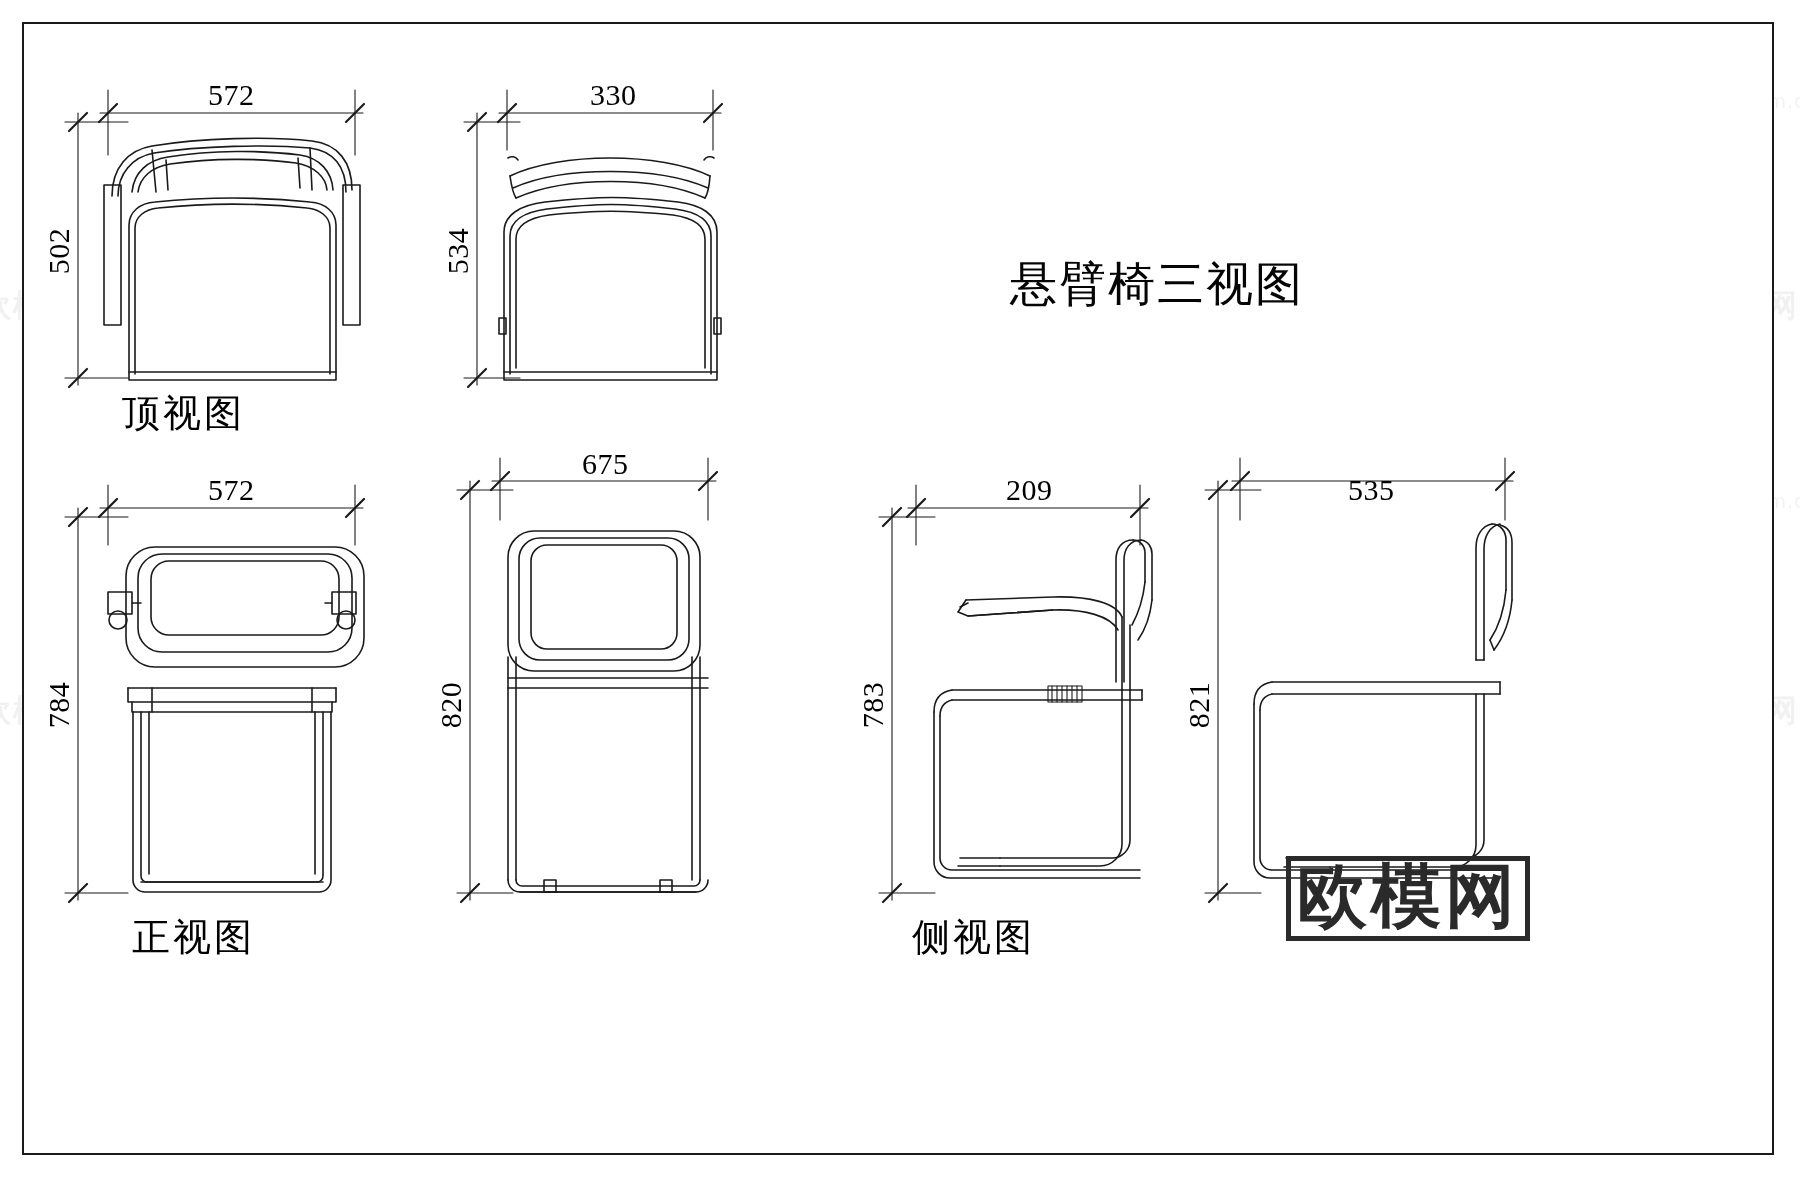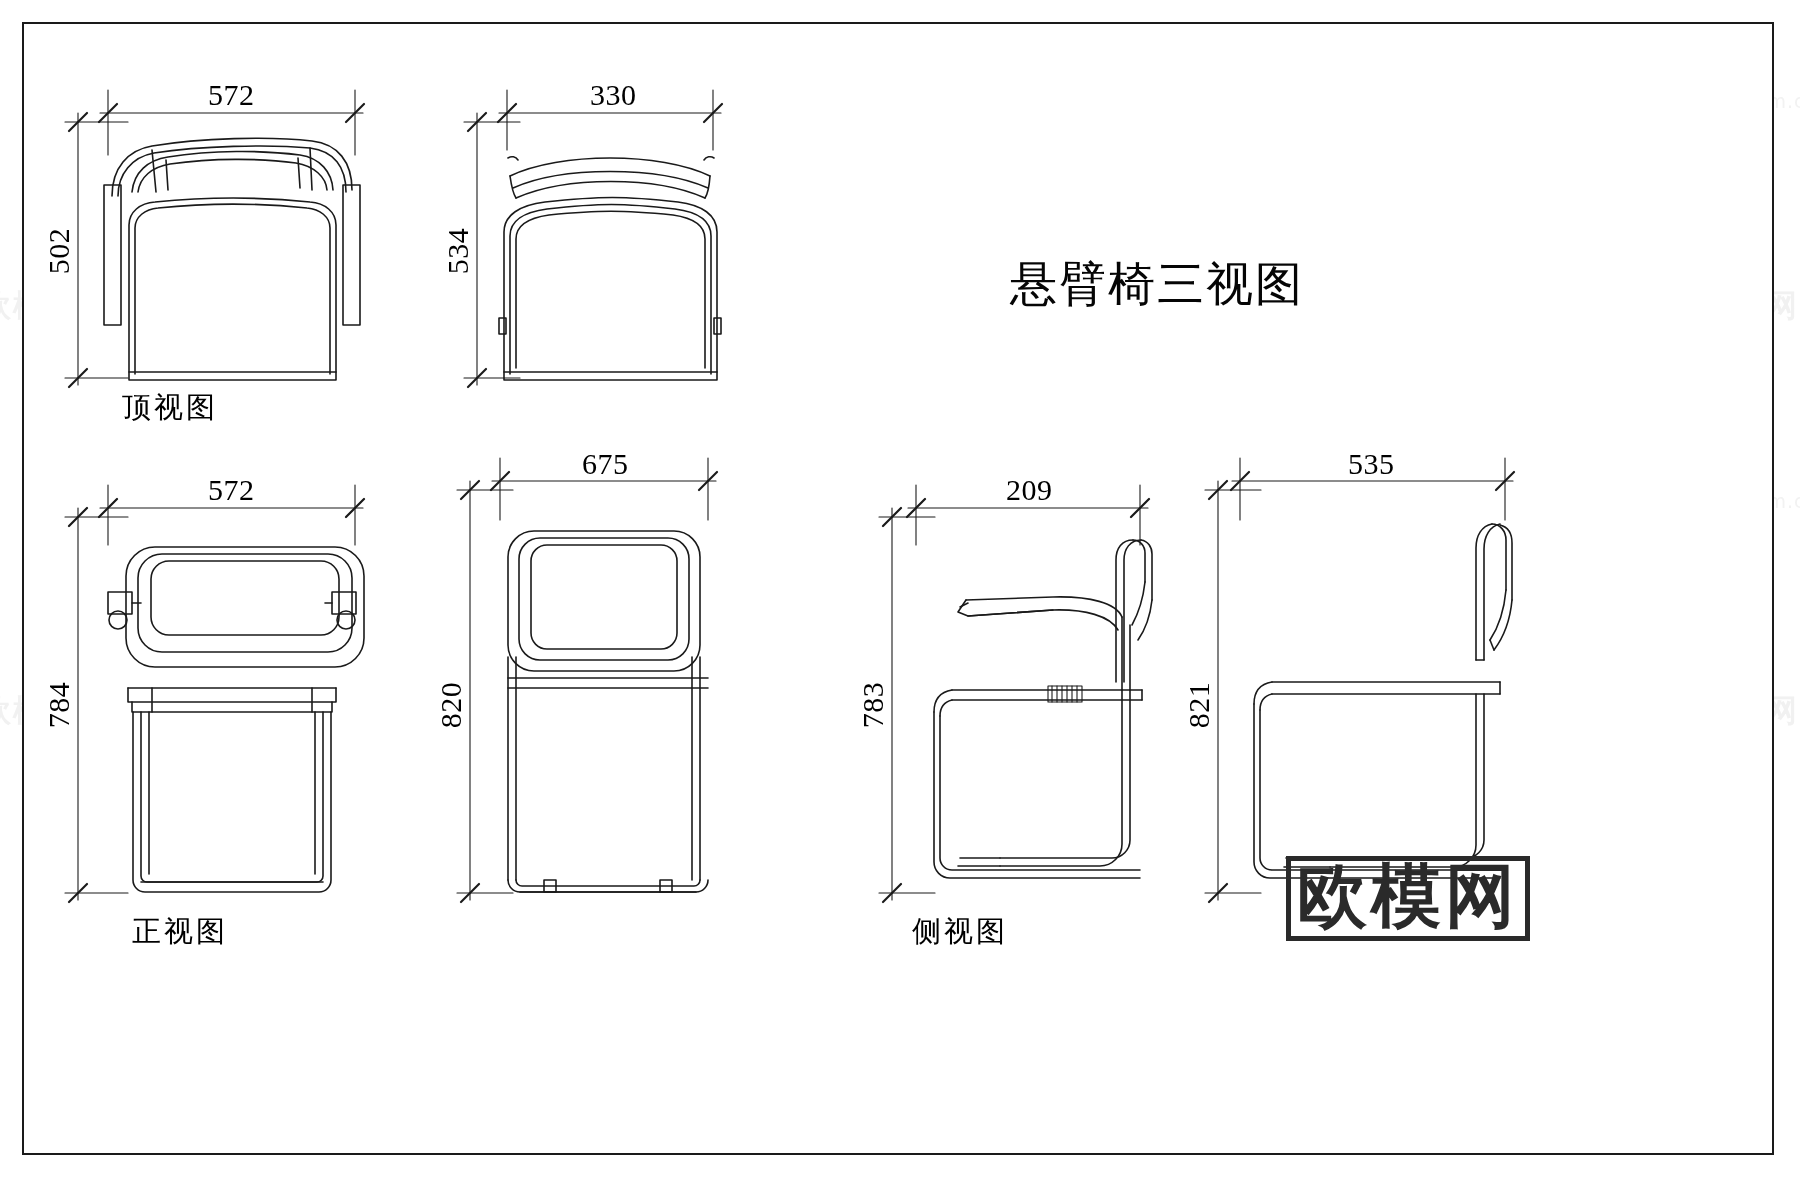--- a/index.html
+++ b/index.html
@@ -43,21 +43,21 @@
     white-space: nowrap;
     letter-spacing: 0.5px;
   }
   .dim.vert {
     transform-origin: 50% 50%;
     transform: rotate(-90deg);
   }
   .viewlabel {
     position: absolute;
     font-family: "DejaVu Serif", "Liberation Serif", serif;
-    font-size: 29px;
+    font-size: 38px;
     color: #000000;
     white-space: nowrap;
     letter-spacing: 3px;
   }
   .title {
     position: absolute;
     font-family: "DejaVu Serif", "Liberation Serif", serif;
     font-size: 47px;
     color: #050505;
     white-space: nowrap;
@@ -424,20 +424,20 @@
   <div class="dim vert" style="left:29px;top:688px;width:60px;text-align:center">784</div>
   <div class="viewlabel" style="left:132px;top:912px">正视图</div>
 
   <div class="dim" style="left:582px;top:447px">675</div>
   <div class="dim vert" style="left:421px;top:688px;width:60px;text-align:center">820</div>
 
   <div class="dim" style="left:1006px;top:473px">209</div>
   <div class="dim vert" style="left:843px;top:688px;width:60px;text-align:center">783</div>
   <div class="viewlabel" style="left:912px;top:912px">侧视图</div>
 
-  <div class="dim" style="left:1348px;top:447px">535</div>
+  <div class="dim" style="left:1348px;top:473px">535</div>
   <div class="dim vert" style="left:1169px;top:688px;width:60px;text-align:center">821</div>
 
   <div class="wm-big" style="left:1286px;top:855px">
     <span class="boxed">欧模网</span>
   </div>
 
 </div>
 
 </body></html>

